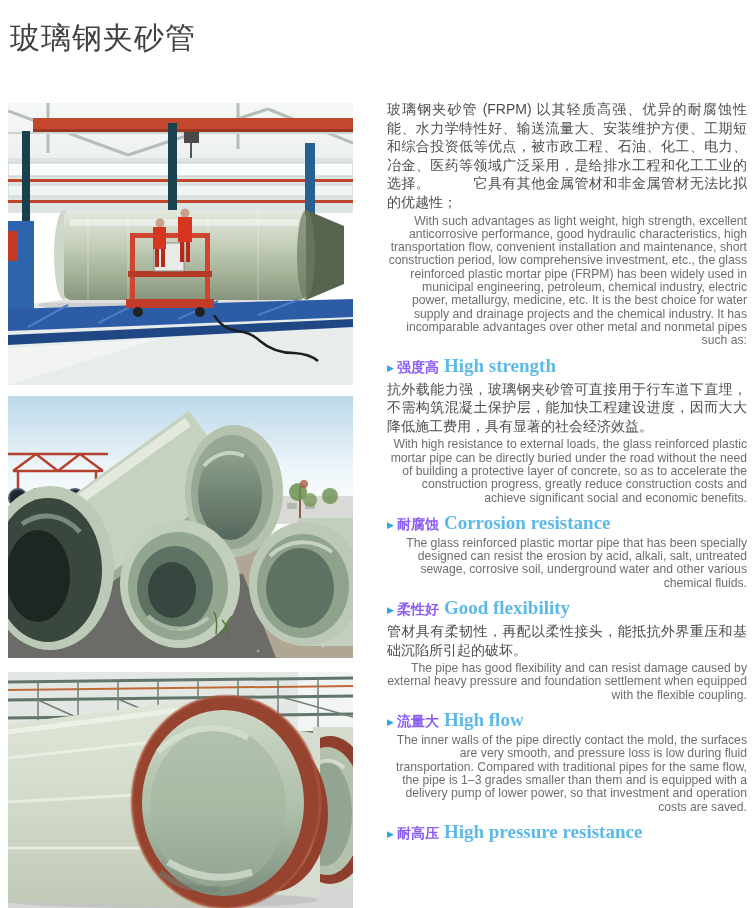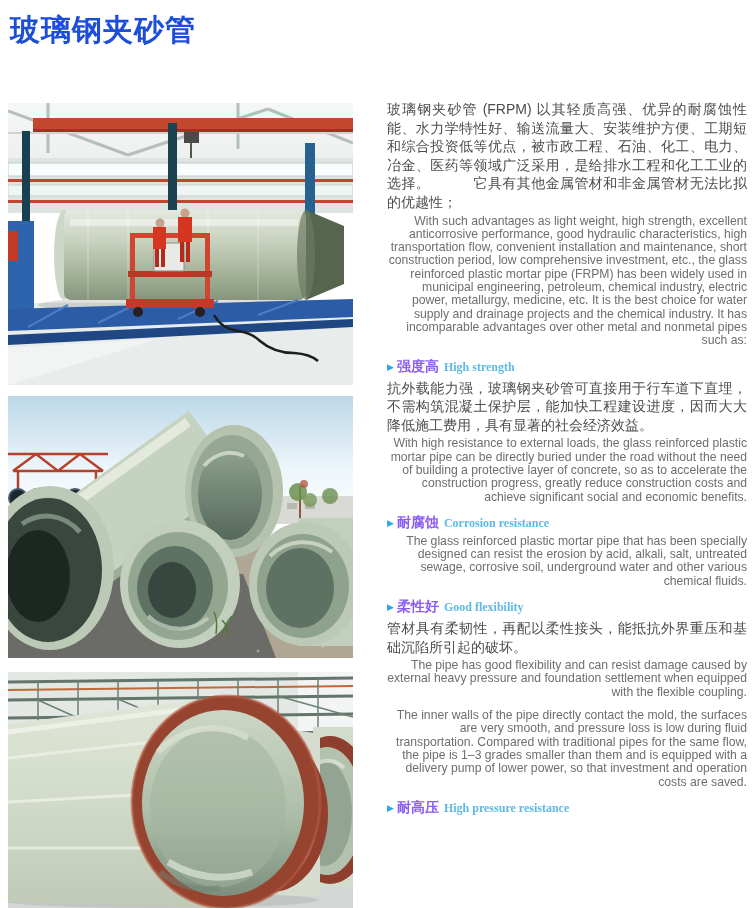--- a/index.html
+++ b/index.html
@@ -1,41 +1,41 @@
 <!DOCTYPE html>
 <html><head>
 <meta charset="utf-8">
 <style>
   html,body{margin:0;padding:0;}
   body{
     width:756px;height:908px;background:#ffffff;position:relative;overflow:hidden;
     font-family:"Liberation Sans","DejaVu Sans",sans-serif;
   }
   .page-title{
-    position:absolute;left:10px;top:10px;
-    font-size:30px;font-weight:700;color:#1d4ed8;letter-spacing:1px;
+    position:absolute;left:10px;top:18px;
+    font-size:30px;font-weight:400;color:#404040;letter-spacing:1px;
   }
   .photo-col{position:absolute;left:8px;top:103px;width:345px;}
   .photo{display:block;}
   .photo-gap1{margin-bottom:11px;}
   .photo-gap2{margin-bottom:14px;}
   .text-col{position:absolute;left:387px;top:100px;width:360px;}
   .zh{
     font-size:14px;line-height:18.6px;color:#4c4d4f;
     text-align:justify;
   }
   .en{
     font-size:12.2px;line-height:13.3px;color:#6d6e71;
     margin-top:3px;text-align:right;
   }
   .sec{margin-top:10px;}
   .sec-head{font-size:14px;line-height:16px;margin-bottom:4px;white-space:nowrap;}
   .bullet{color:#2ea7e0;font-size:9px;margin-right:3px;vertical-align:1px;}
   .zh-t{color:#8b5cf6;font-weight:bold;font-size:14px;margin-right:5px;}
-  .en-t{color:#5db9e7;font-weight:bold;font-size:12px;font-family:"Liberation Serif","DejaVu Serif",serif;}
+  .en-t{color:#5db9e7;font-weight:bold;font-size:19px;font-family:"Liberation Serif","DejaVu Serif",serif;}
 </style>
 </head>
 <body>
 
 <div class="page-title">玻璃钢夹砂管</div>
 
 <div class="photo-col">
 
   <svg class="photo photo-gap1" width="345" height="282" viewBox="0 0 345 282">
     <defs>
@@ -297,20 +297,23 @@
 
   <div class="sec">
     <div class="sec-head">
       <span class="bullet">▶</span><span class="zh-t">柔性好</span><span class="en-t">Good flexibility</span>
     </div>
     <p class="zh" style="margin:0">管材具有柔韧性，再配以柔性接头，能抵抗外界重压和基础沉陷所引起的破坏。</p>
     <p class="en" style="margin:3px 0 0 0">The pipe has good flexibility and can resist damage caused by external heavy pressure and foundation settlement when equipped with the flexible coupling.</p>
   </div>
 
   <div class="sec">
+    <div class="sec-head">
+      <span class="bullet">▶</span><span class="zh-t">流量大</span><span class="en-t">High flow</span>
+    </div>
     <p class="en" style="margin:3px 0 0 0">The inner walls of the pipe directly contact the mold, the surfaces are very smooth, and pressure loss is low during fluid transportation. Compared with traditional pipes for the same flow, the pipe is 1–3 grades smaller than them and is equipped with a delivery pump of lower power, so that investment and operation costs are saved.</p>
   </div>
 
   <div class="sec">
     <div class="sec-head">
       <span class="bullet">▶</span><span class="zh-t">耐高压</span><span class="en-t">High pressure resistance</span>
     </div>
 
   </div>
 

